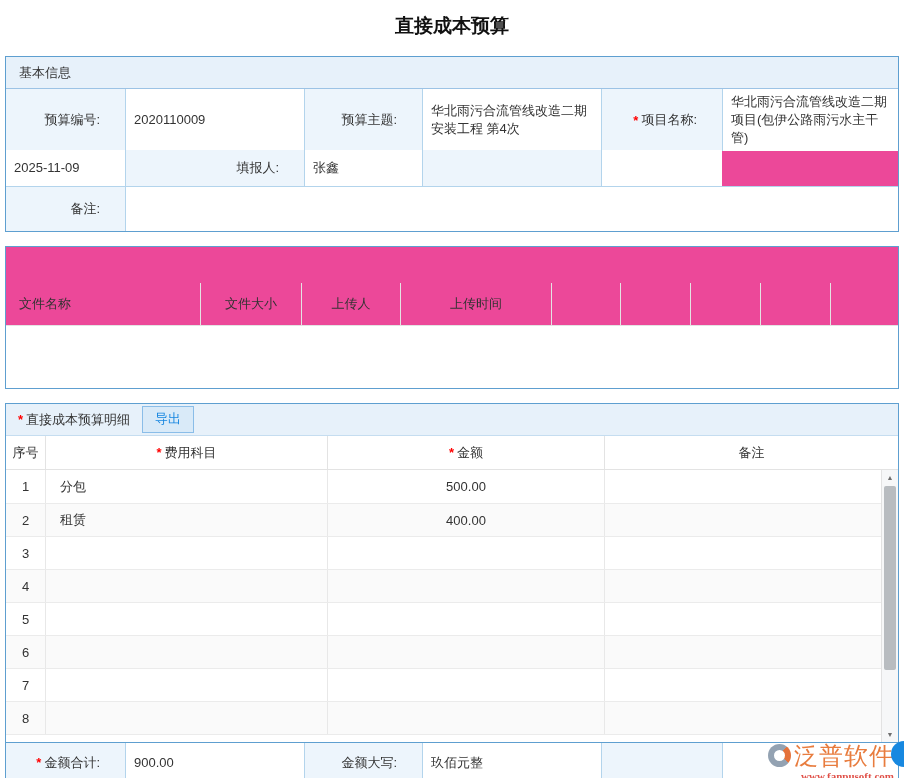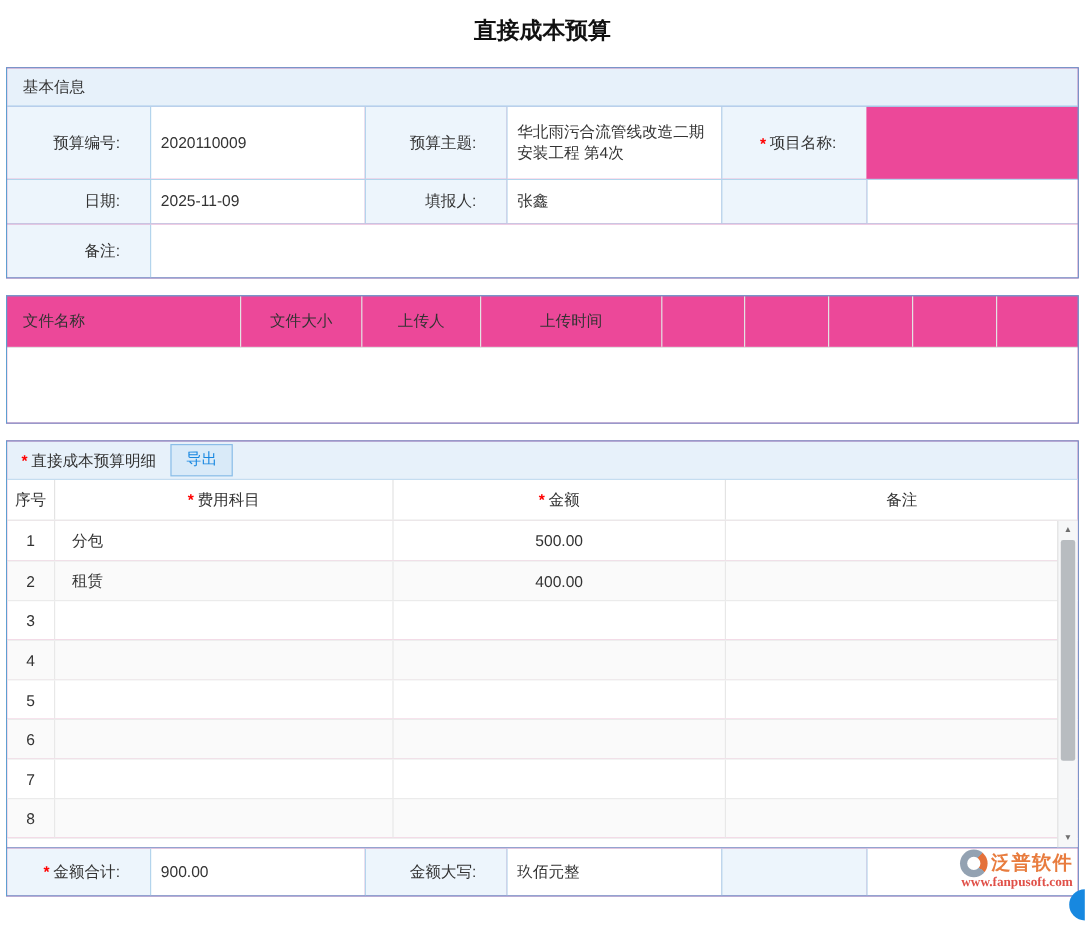--- a/index.html
+++ b/index.html
@@ -21,21 +21,21 @@
   .g-row > div { display: flex; align-items: center; border-left: 1px solid #b3d4ec; }
   .g-row > div:first-child { border-left: none; }
   .cell-lbl { background: #edf5fc; justify-content: flex-end; padding-right: 25px; text-align: left; }
   .cell-val { background: #fff; padding: 4px 8px; line-height: 18px; }
   .row-h60 { height: 60px; } .row-h37 { height: 37px; } .row-h45 { height: 45px; }
   .span5 { grid-column: span 5; }
   .req { color: #f00; margin-right: 3px; font-weight: bold; }
 
   
   .att-head { display: grid; grid-template-columns: 195px 101px 99px 151px 69px 70px 70px 70px 1fr;
-    height: 43px; border-bottom: 1px solid #e3e3e3; }
+    height: 43px; border-bottom: 1px solid #e3e3e3; margin-top: 36px; }
   .att-head > div { display: flex; align-items: center; justify-content: center;
     border-right: 1px solid #e3e3e3; }
   .att-head > div:last-child { border-right: none; }
   .att-head > div.first { justify-content: flex-start; padding-left: 13px; }
   .att-body { height: 62px; background: #fff; }
 
   
   .detail-titlebar { height: 32px; background: #e7f1fa; border-bottom: 1px solid #c5ddf0;
     display: flex; align-items: center; padding: 0 12px; }
   .btn-export { margin-left: 12px; padding: 3px 12px 4px; font-size: 13px; color: #1787e0;
@@ -68,21 +68,21 @@
   .d-footer { display: grid; grid-template-columns: 119px 179px 118px 179px 121px 1fr;
     height: 40px; border-top: 1px solid #5e9fd0; }
   .d-footer > div { display: flex; align-items: center; border-left: 1px solid #b3d4ec; }
   .d-footer > div:first-child { border-left: none; }
   .logo-cell { background: #fff; justify-content: flex-end; padding-right: 4px; overflow: visible; }
   .logo-wrap { display: flex; flex-direction: column; align-items: flex-end; margin-top: -4px; }
   .logo-line { display: flex; align-items: center; }
   .logo-mark { width: 23px; height: 23px; border-radius: 50%; position: relative; margin-right: 3px;
     background: conic-gradient(from 200deg, #93a2b2 0 55%, #e4713a 55% 80%, #93a2b2 80% 100%); }
   .logo-mark::after { content: ""; position: absolute; inset: 6px; border-radius: 50%; background: #fff; }
-  .logo-text { font-size: 16px; font-weight: bold; color: #e87c3e; letter-spacing: 1px;
+  .logo-text { font-size: 24px; font-weight: normal; color: #e87c3e; letter-spacing: 1px;
     text-shadow: 0 0 1px #fff; }
   .logo-url { font-size: 11px; font-weight: bold; color: #e05048;
     font-family: "Liberation Serif", serif; margin-top: -2px; }
 
   .fab { position: absolute; left: 891px; top: 741px; width: 26px; height: 26px;
     border-radius: 50%; background: #1788e0; cursor: pointer; }
 </style>
 </head>
 <body>
 
@@ -95,24 +95,24 @@
 
     <div class="g-row row-h60">
       <div class="cell-lbl">预算编号:</div>
       <div class="cell-val">2020110009</div>
       <div class="cell-lbl">预算主题:</div>
       <div class="cell-val">华北雨污合流管线改造二期安装工程 第4次</div>
       <div class="cell-lbl">
         <span class="req">*</span>
         <span>项目名称:</span>
       </div>
+      <div class="cell-val">华北雨污合流管线改造二期项目(包伊公路雨污水主干管)</div>
     </div>
 
     <div class="g-row row-h37">
-      <div class="cell-lbl">日期:</div>
       <div class="cell-val">2025-11-09</div>
       <div class="cell-lbl">填报人:</div>
       <div class="cell-val">张鑫</div>
       <div class="cell-lbl"></div>
       <div class="cell-val"></div>
     </div>
 
     <div class="g-row row-h45">
       <div class="cell-lbl">备注:</div>
       <div class="cell-val span5"></div>

